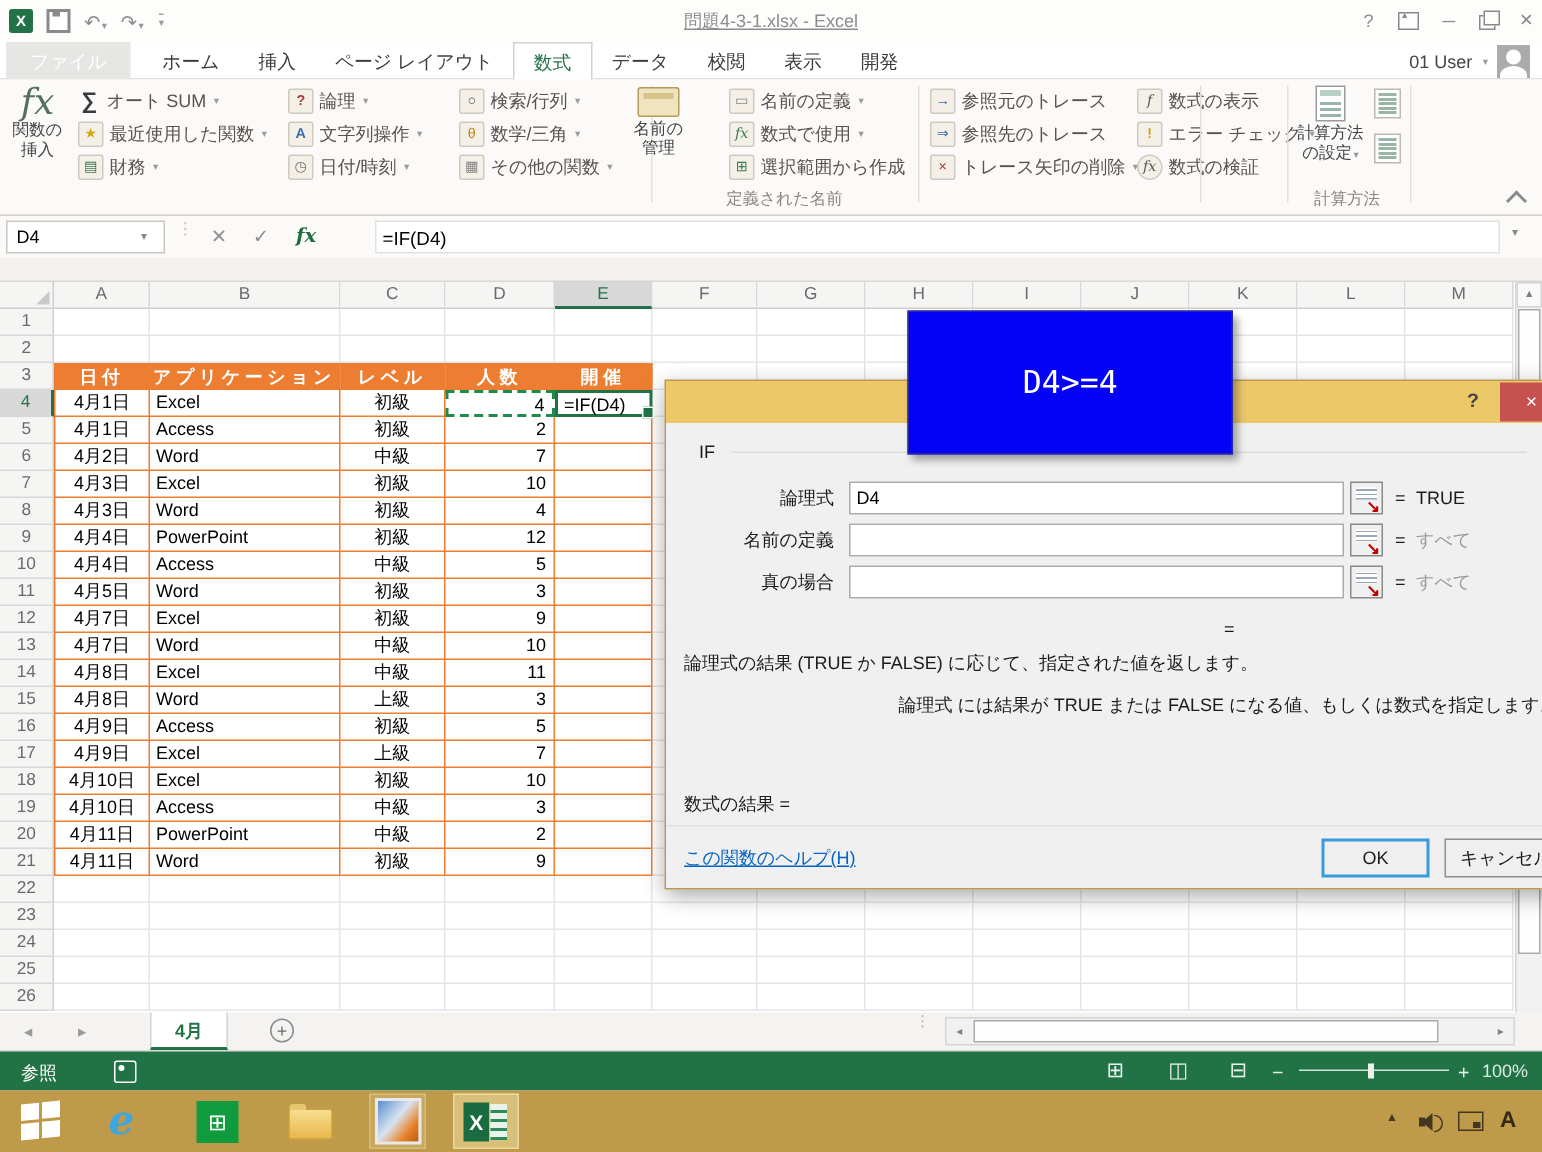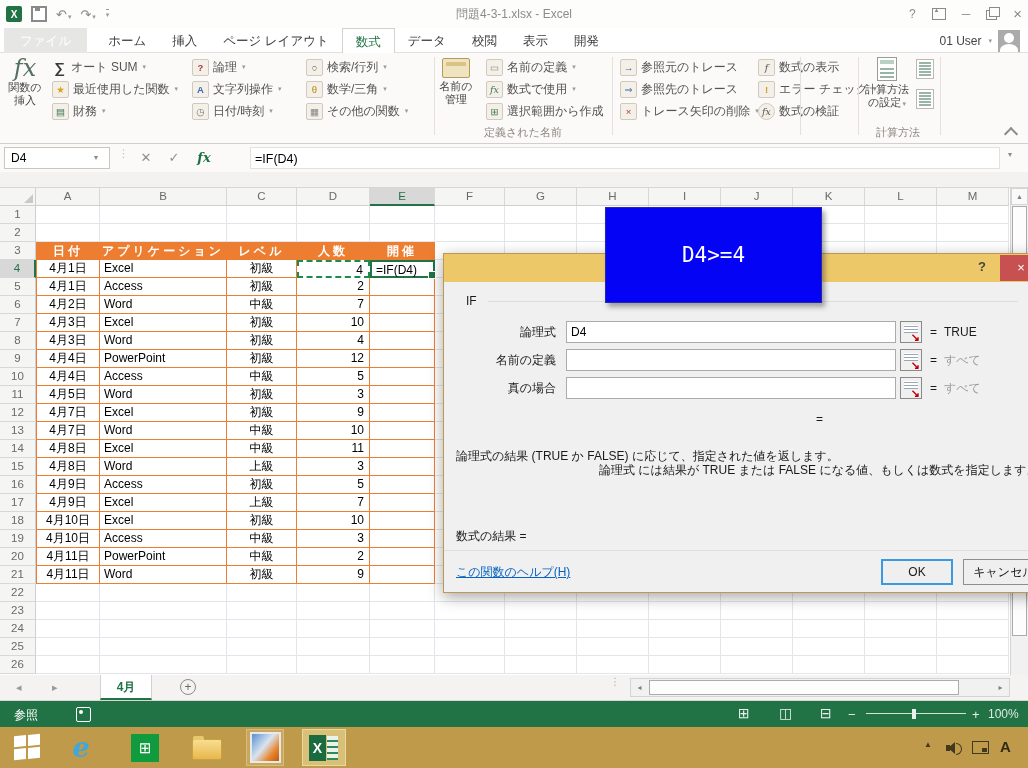--- a/index.html
+++ b/index.html
@@ -9,21 +9,21 @@
 
   
   #titlebar{left:0;top:0;width:1028px;height:28px;background:#FDFDFC;}
   #qat{left:6px;top:5px;height:18px;display:flex;align-items:center;gap:9px;}
   .xlmini{width:16px;height:16px;background:#217346;color:#fff;font-weight:bold;font-size:10px;
           display:flex;align-items:center;justify-content:center;border-radius:2px;}
   .saveico{width:12px;height:12px;border:2px solid #8a8a8a;background:#fff;position:relative;}
   .saveico:before{content:"";position:absolute;left:2px;top:-1px;width:5px;height:4px;background:#8a8a8a;}
   .qarrow{font-size:13px;color:#8a8a8a;}
   .ddsm{font-size:7px;color:#9a9a9a;margin-left:1px;}
-  #doc-title{left:0;top:6px;width:1028px;text-align:center;color:#8C8C8C;font-size:12px;}
+  #doc-title{left:0;top:6px;width:1028px;text-align:center;color:#8C8C8C;font-size:12px;text-decoration:underline;}
   #winctl{right:6px;top:5px;display:flex;align-items:center;gap:16px;color:#8a8a8a;}
   .boxico{width:12px;height:10px;border:1px solid #8a8a8a;position:relative;}
   .boxico:after{content:"▴";position:absolute;left:2px;top:-3px;font-size:7px;color:#8a8a8a;}
   .restico{width:9px;height:8px;border:1px solid #8a8a8a;position:relative;margin-top:2px;}
   .restico:before{content:"";position:absolute;left:2px;top:-4px;width:9px;height:8px;border:1px solid #8a8a8a;background:#FDFDFC;}
 
   
   #tabrow{left:0;top:28px;width:1028px;height:25px;background:#fff;border-bottom:1px solid #E2E0DD;}
   .tabs{display:flex;height:25px;align-items:stretch;padding-left:4px;}
   .tab{padding:5px 13px 0 13px;font-size:12.5px;color:#3b3b3b;white-space:nowrap;}
@@ -120,21 +120,21 @@
           font-size:12px;padding:0 4px;font-family:"Liberation Sans",sans-serif;box-sizing:border-box;}
   .fpick{position:absolute;left:456px;width:22px;height:22px;border:1px solid #8a8a8a;background:#F0F0F0;
          box-sizing:border-box;}
   .fpick:before{content:"";position:absolute;left:3px;top:3px;right:3px;height:8px;
          background:repeating-linear-gradient(0deg,#9aa7b8 0 1px,#fff 1px 3px);}
   .fpick:after{content:"↘";position:absolute;right:1px;bottom:-2px;color:#C00000;font-size:11px;font-weight:bold;}
   .feq{position:absolute;left:486px;line-height:22px;font-size:12px;color:#1a1a1a;}
   .fres{position:absolute;left:500px;line-height:22px;font-size:12px;color:#1a1a1a;white-space:nowrap;}
   .fres.muted{color:#9a9a9a;}
   .dlg-eq{position:absolute;left:372px;top:158px;font-size:12px;color:#1a1a1a;}
-  .dlg-desc{position:absolute;left:12px;top:180px;font-size:12px;color:#1a1a1a;white-space:nowrap;margin-top:14px;}
+  .dlg-desc{position:absolute;left:12px;top:180px;font-size:12px;color:#1a1a1a;white-space:nowrap;}
   .dlg-hint{position:absolute;left:155px;top:208px;font-size:12px;color:#1a1a1a;white-space:nowrap;}
   .dlg-result{position:absolute;left:12px;top:274px;font-size:12px;color:#1a1a1a;}
   .dlg-hr{position:absolute;left:0;top:296px;width:100%;height:1px;background:#DFDFDF;}
   .dlg-link{position:absolute;left:12px;top:310px;font-size:12px;color:#0563C1;text-decoration:underline;}
   .dbtn{position:absolute;top:305px;height:26px;background:#EFEFEF;border:1px solid #8E8E8E;
         text-align:center;line-height:24px;font-size:12px;color:#1a1a1a;box-sizing:border-box;}
   #btn-ok{left:437px;width:72px;border:2px solid #3B99E0;line-height:22px;}
   #btn-cancel{left:519px;width:82px;}
 
   
@@ -275,21 +275,21 @@
     <span>数学/三角</span>
       <span class="ddsm">▾</span>
   </div>
   <div class="ritem" style="left:306px;top:48px;">
     <span class="ric" style="color:#888;">▦</span>
     <span>その他の関数</span>
       <span class="ddsm">▾</span>
   </div>
   <div class="rsep" style="left:434px;"></div>
 
-  <div class="bigbtn" style="left:434px;width:44px;">
+  <div class="bigbtn" style="left:417px;width:44px;">
     <div class="nameico"></div>
     <div>名前の</div>
     <div>管理</div>
   </div>
   <div class="ritem" style="left:486px;top:4px;">
     <span class="ric" style="color:#888;">▭</span>
     <span>名前の定義</span>
       <span class="ddsm">▾</span>
   </div>
   <div class="ritem" style="left:486px;top:26px;">

